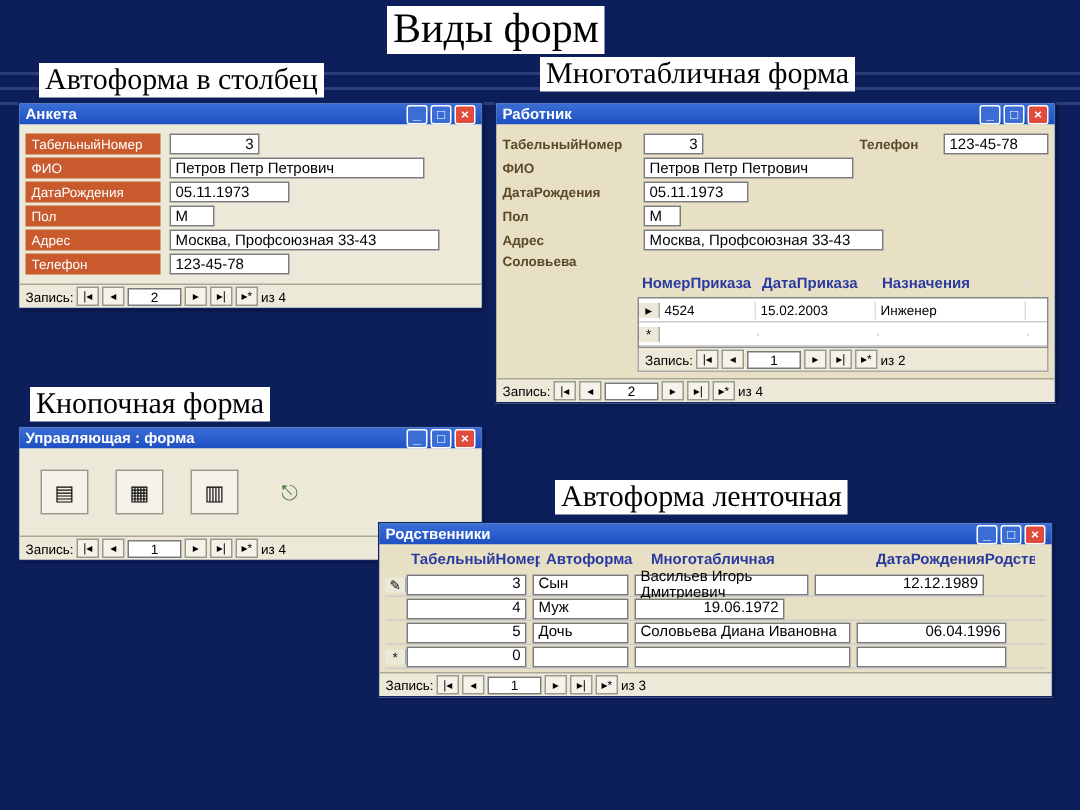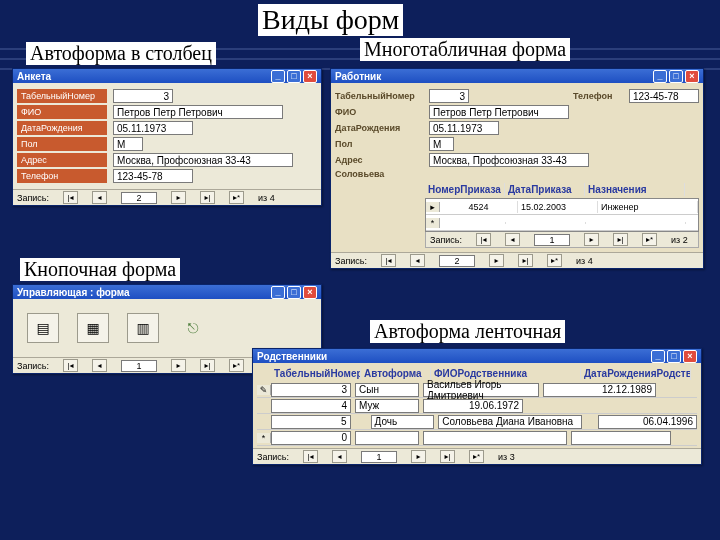--- a/index.html
+++ b/index.html
@@ -33,21 +33,21 @@
   .titlebar .spacer{flex:1}
   .tb-btn{width:14px;height:13px;margin-left:2px;display:flex;align-items:center;justify-content:center;font-size:9px;font-weight:bold;border:1px solid #fff;border-radius:2px}
   .tb-min{background:#3b6ed5}
   .tb-max{background:#3b6ed5}
   .tb-close{background:#e04b3c}
   .form-body{background:#ece9d8;padding:4px}
   .row{display:flex;align-items:center;margin:2px 0}
   .lbl-or{background:#c85a2e;color:#fff;padding:2px 4px;font-size:9px;margin-right:6px;min-width:90px}
   .lbl-tan{color:#333;font-size:9px;margin-right:6px;min-width:88px;font-weight:bold}
   .fld{background:#fff;border:1px solid #7a7a7a;padding:1px 3px;font-size:10px;height:14px;display:flex;align-items:center}
-  .navbar{height:16px;background:#ece9d8;border-top:1px solid #aca899;display:flex;align-items:center;padding:0 4px;gap:14px;font-size:9px}
+  .navbar{height:16px;background:#ece9d8;border-top:1px solid #aca899;display:flex;align-items:center;padding:0 4px;gap:2px;font-size:9px}
   .nb-btn{width:15px;height:13px;background:#f5f3e9;border:1px solid #9c9a8c;display:flex;align-items:center;justify-content:center;font-size:8px}
   .nb-input{width:36px;height:12px;background:#fff;border:1px solid #7a7a7a;text-align:center;font-size:9px}
   .tanwin .form-body{background:#e8e0c4}
   .tanwin .lbl-tan{color:#5a4a2a}
   .grid{border:1px solid #888;background:#fff;font-size:9px}
   .grid-row{display:flex;border-bottom:1px solid #ccc;height:16px;align-items:center}
   .grid-hdr{color:#2a3aa0;font-weight:bold;display:flex;padding:2px 0}
   .cell{padding:1px 3px;border-right:1px solid #ddd;overflow:hidden;white-space:nowrap}
   .row-selector{width:14px;background:#ece9d8;border-right:1px solid #aaa;display:flex;align-items:center;justify-content:center;font-size:9px}
   .btnform-body{background:#ece9d8;padding:14px;display:flex;gap:18px;align-items:center}
@@ -149,21 +149,21 @@
       </div>
     <div style="margin-left:90px">
       <div class="grid-hdr">
         <span class="cell" style="width:80px">НомерПриказа</span>
         <span class="cell" style="width:80px">ДатаПриказа</span>
         <span class="cell" style="width:100px">Назначения</span>
       </div>
       <div class="grid">
         <div class="grid-row">
             <span class="row-selector">▸</span>
-            <span class="cell" style="width:78px;text-align:center">4524</span>
+            <span class="cell" style="width:64px;text-align:left">4524</span>
             <span class="cell" style="width:80px">15.02.2003</span>
             <span class="cell" style="width:100px">Инженер</span>
           </div>
         <div class="grid-row">
             <span class="row-selector">*</span>
             <span class="cell" style="width:66px"></span>
             <span class="cell" style="width:80px"></span>
             <span class="cell" style="width:100px"></span>
           </div>
       </div>
@@ -231,43 +231,43 @@
     <span class="spacer"></span>
     <span class="tb-btn tb-min">_</span>
     <span class="tb-btn tb-max">□</span>
     <span class="tb-btn tb-close">×</span>
   </div>
   <div class="form-body" style="padding:2px 4px">
     <div class="grid-hdr" style="color:#2a3aa0">
       <span style="width:14px"></span>
       <span class="cell" style="width:90px">ТабельныйНомер</span>
       <span class="cell" style="width:70px">Автоформа</span>
-      <span class="cell" style="width:150px">ФИОРодственника</span>
+      <span class="cell" style="width:150px">Многотабличная</span>
       <span class="cell" style="width:110px">ДатаРожденияРодственника</span>
     </div>
     <div>
       <div class="grid-row" style="background:#e8e0c4">
           <span class="row-selector">✎</span>
           <span class="fld" style="width:80px;justify-content:flex-end">3</span>
           <span class="fld" style="width:64px;margin-left:4px">Сын</span>
           <span class="fld" style="width:116px;margin-left:4px">Васильев Игорь Дмитриевич</span>
           <span class="fld" style="width:113px;margin-left:4px;justify-content:flex-end">12.12.1989</span>
         </div>
       <div class="grid-row" style="background:#e8e0c4">
           <span class="row-selector"></span>
           <span class="fld" style="width:80px;justify-content:flex-end">4</span>
           <span class="fld" style="width:64px;margin-left:4px">Муж</span>
           <span class="fld" style="width:100px;margin-left:4px;justify-content:flex-end">19.06.1972</span>
         </div>
       <div class="grid-row" style="background:#e8e0c4">
           <span class="row-selector"></span>
           <span class="fld" style="width:80px;justify-content:flex-end">5</span>
-          <span class="fld" style="width:64px;margin-left:20px">Дочь</span>
+          <span class="fld" style="width:64px;margin-left:4px">Дочь</span>
           <span class="fld" style="width:144px;margin-left:4px">Соловьева Диана Ивановна</span>
-          <span class="fld" style="width:100px;margin-left:16px;justify-content:flex-end">06.04.1996</span>
+          <span class="fld" style="width:100px;margin-left:4px;justify-content:flex-end">06.04.1996</span>
         </div>
       <div class="grid-row" style="background:#e8e0c4">
           <span class="row-selector">*</span>
           <span class="fld" style="width:80px;justify-content:flex-end">0</span>
           <span class="fld" style="width:64px;margin-left:4px"></span>
           <span class="fld" style="width:144px;margin-left:4px"></span>
           <span class="fld" style="width:100px;margin-left:4px"></span>
         </div>
     </div>
   </div>

